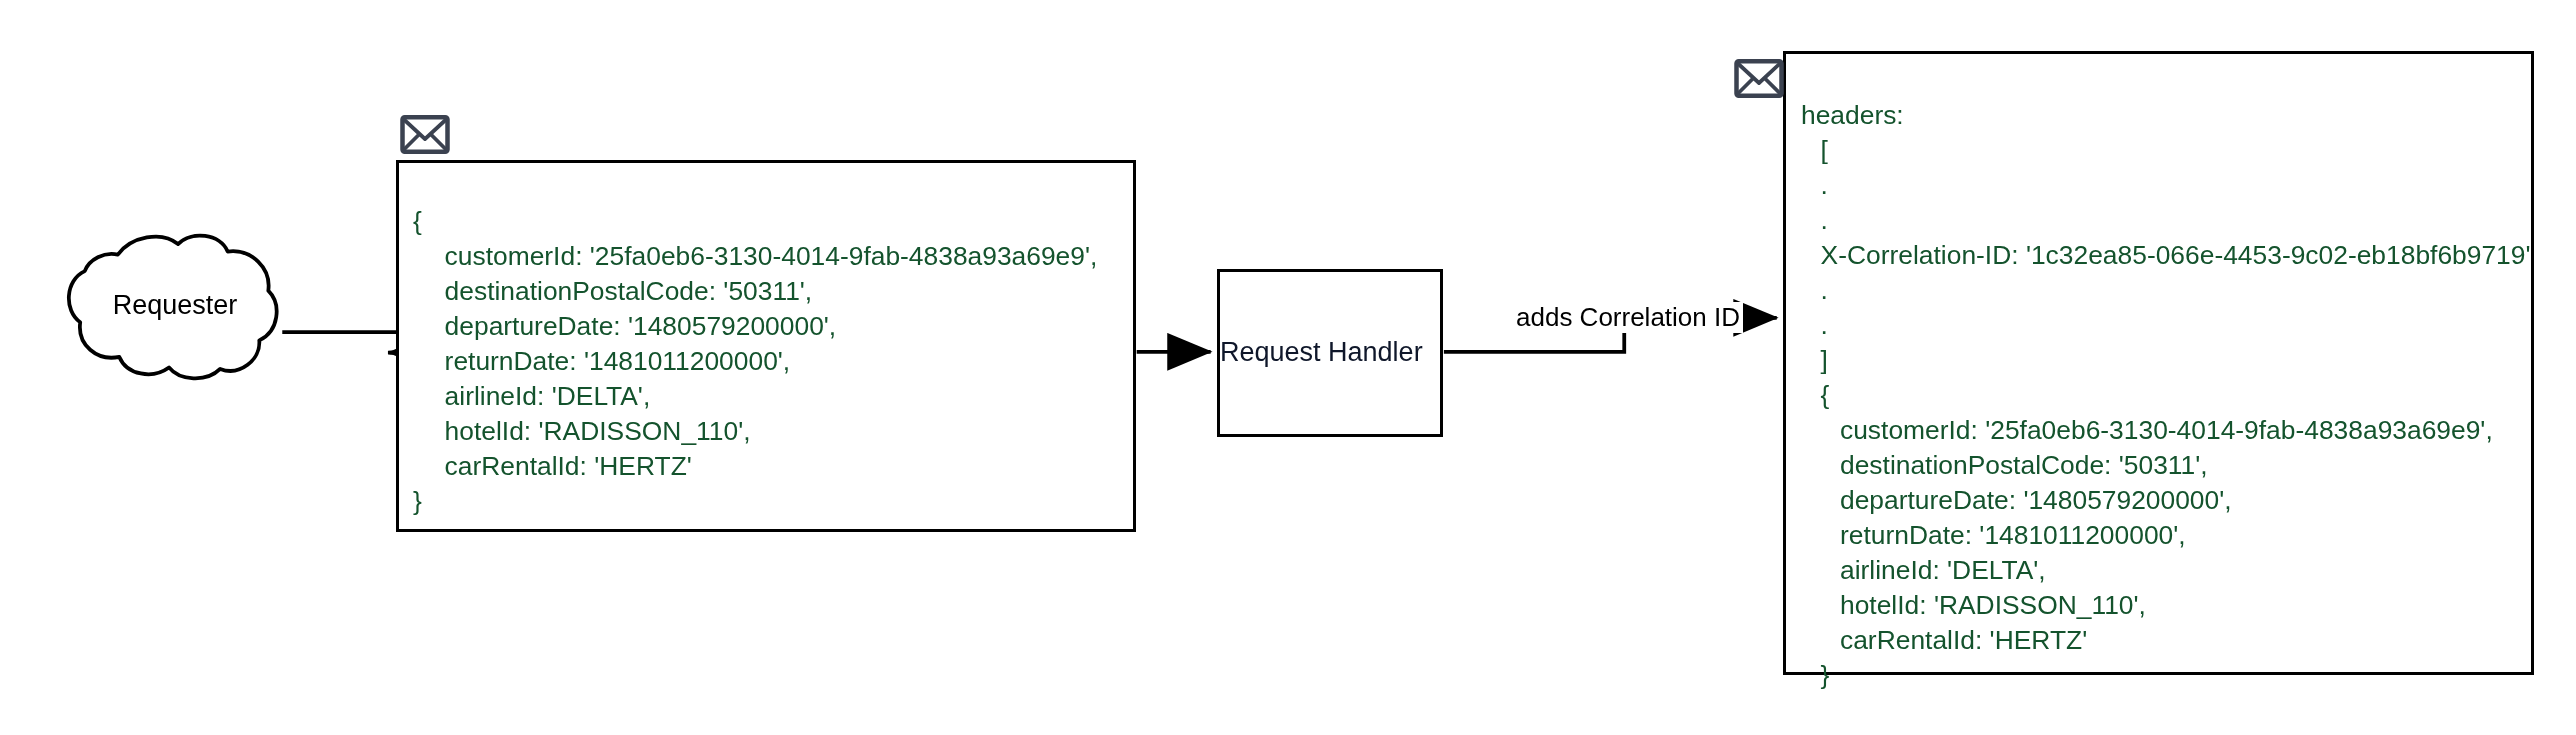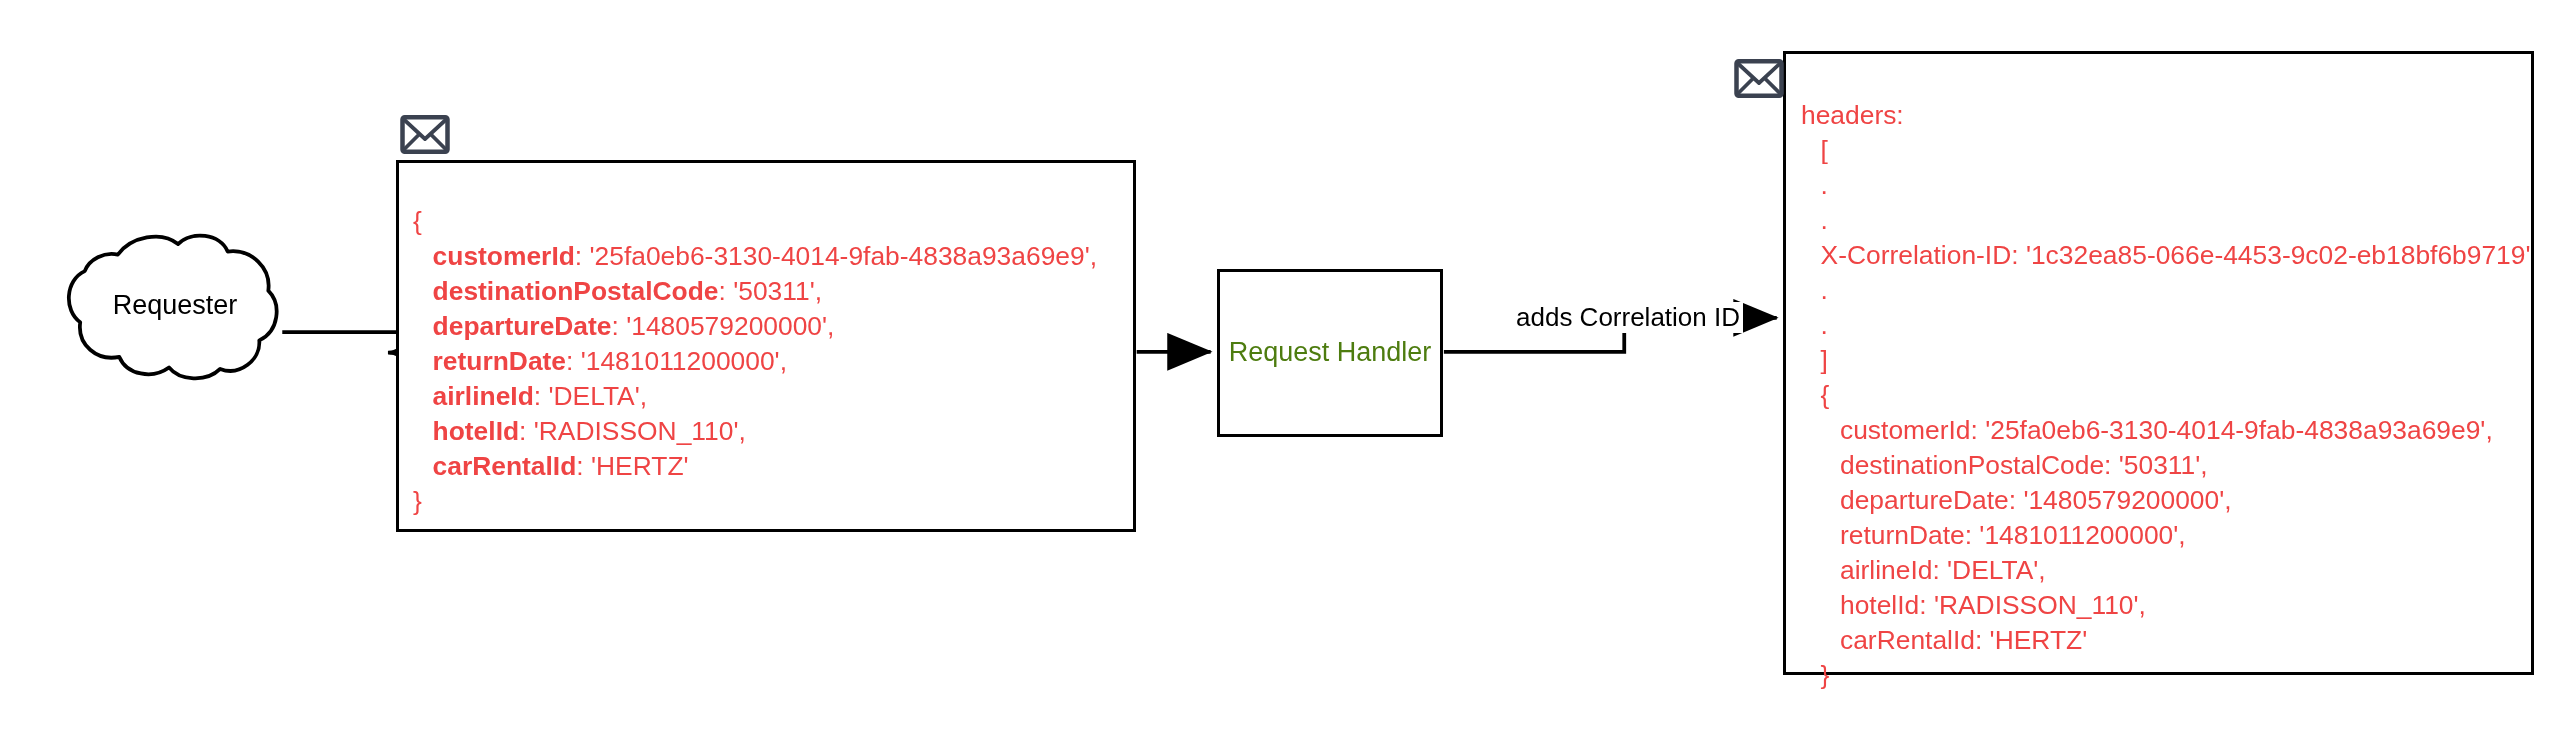--- a/index.html
+++ b/index.html
@@ -27,24 +27,24 @@
     box-sizing: border-box;
   }
 
   
   .proc-label {
     position: absolute;
     left: 0;
     right: 0;
     top: 50%;
     transform: translateY(-50%);
-    text-align: center;
+    text-align: left;
     font-size: 27px;
     line-height: 1.15;
-    color: #4d7c0f;
+    color: #0f172a;
     white-space: nowrap;
   }
 
   
   .cloud-label {
     position: absolute;
     left: 6px;
     right: 0;
     top: 50%;
     transform: translateY(-50%);
@@ -52,25 +52,25 @@
     font-size: 27px;
     color: #000000;
     white-space: nowrap;
   }
 
   
   .payload {
     position: absolute;
     font-size: 26.4px;
     line-height: 35px;
-    color: #ef4444;
+    color: #14532d;
     white-space: pre;
   }
   .payload .ln { display: block; white-space: pre; }
-  .payload .k { font-weight: bold; }
+  .payload .k { font-weight: normal; margin-left: 12px; }
 
   
   .edge-label {
     position: absolute;
     font-size: 26px;
     color: #000000;
     white-space: nowrap;
     background: #ffffff;
     padding: 0 3px;
   }

